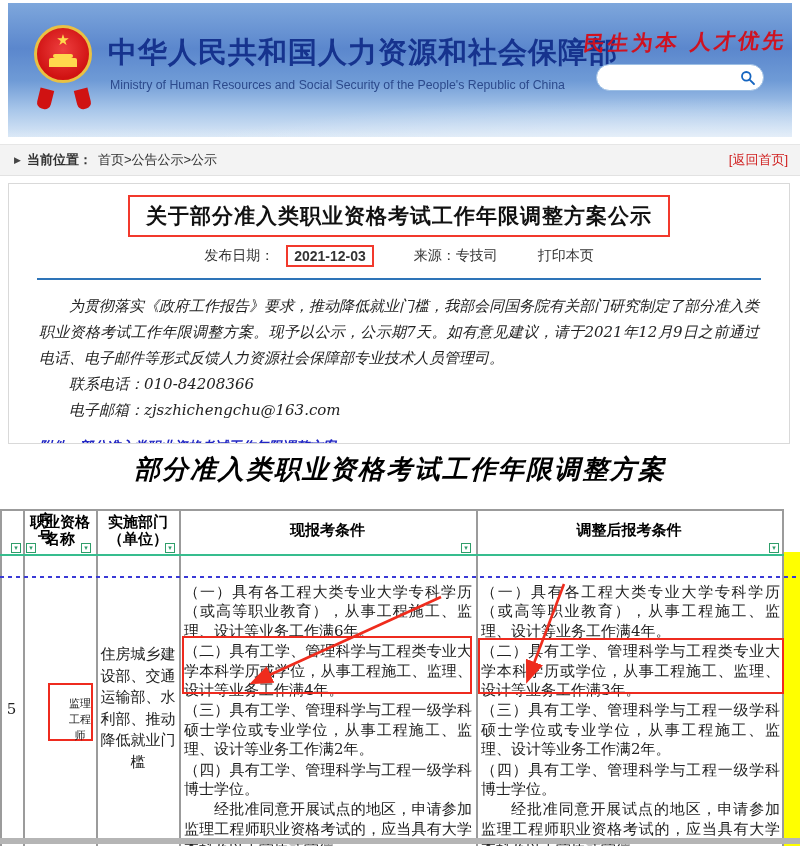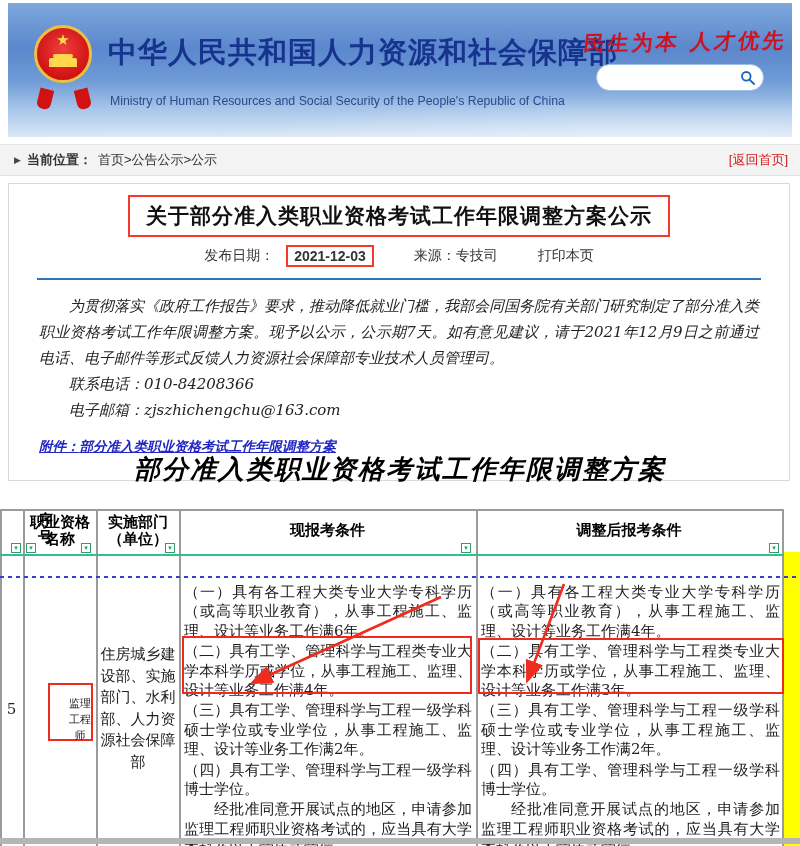--- a/index.html
+++ b/index.html
@@ -18,40 +18,40 @@
     border:3px solid #e9c143; background:radial-gradient(circle at 50% 42%, #ee4040 0%, #d01212 70%); }
   .emblem-star { position:absolute; left:0; right:0; top:4px; text-align:center; color:#ffd84d; font-size:15px; line-height:15px; }
   .emblem-gate { position:absolute; left:50%; bottom:13px; width:28px; height:9px; margin-left:-14px;
     background:#ffd84d; border-radius:2px 2px 0 0; }
   .emblem-gate:before { content:""; position:absolute; left:4px; top:-4px; width:20px; height:4px; background:#ffd84d; border-radius:2px; }
   .emblem-ribbon { position:absolute; bottom:2px; width:14px; height:20px; background:#d01212; border-radius:0 0 6px 6px; }
   .emblem-ribbon.l { left:6px; transform:rotate(14deg); }
   .emblem-ribbon.r { right:6px; transform:rotate(-14deg); }
   .ministry-cn { position:absolute; left:100px; top:30px; font-size:29px; font-weight:bold;
     color:#16338e; letter-spacing:1px; }
-  .ministry-en { position:absolute; left:102px; top:75px; font-size:12.3px; color:#2c4a8c;margin-top:16px; }
+  .ministry-en { position:absolute; left:102px; top:75px; font-size:12.3px; color:#2c4a8c; }
   .slogan { position:absolute; left:576px; top:25px; font-size:21px; font-weight:bold; color:#cf1220;
     letter-spacing:3px; transform:skewX(-8deg) rotate(-1deg);
     font-family:"DejaVu Serif","Liberation Serif",serif; }
   .searchbox { position:absolute; left:588px; top:61px; width:168px; height:27px; background:#fff;
     border:1px solid #9dbfe4; border-radius:14px; display:flex; align-items:center; padding:0 6px 0 12px; }
   .searchbox input { flex:1; border:none; outline:none; font-size:12px; background:transparent; min-width:0; }
   .search-btn { width:18px; height:18px; display:flex; align-items:center; justify-content:center; cursor:pointer; }
 
   
   .crumbbar { position:absolute; left:0; top:144px; width:800px; height:32px; background:#f3f3f3;
     border-top:1px solid #e6e6e6; border-bottom:1px solid #e2e2e2;
     display:flex; align-items:center; font-size:13px; color:#333; }
   .crumb-tri { margin:0 6px 0 14px; font-size:9px; color:#444; }
   .crumb-label { font-weight:bold; margin-right:6px; }
   .crumb-path { color:#333; }
   .back-home { margin-left:auto; margin-right:12px; color:#d02020; font-size:13px; text-decoration:none; }
 
   
-  .card { position:absolute; left:8px; top:183px; width:782px; height:298px; background:#fff;
+  .card { position:absolute; left:8px; top:183px; width:782px; height:261px; background:#fff;
     border:1px solid #d9d9d9; overflow:hidden; }
   .title-wrap { text-align:center; margin-top:11px; }
   .title-box { display:inline-block; border:2px solid #f2392c; padding:5px 16px; font-size:21px;
     font-weight:bold; color:#111; letter-spacing:1px; }
   .meta { margin-top:8px; text-align:center; font-size:14px; color:#333; display:flex;
     justify-content:center; align-items:center; gap:12px; }
   .meta .date-box { border:2px solid #f2392c; padding:1px 6px; font-weight:bold; }
   .meta .src { margin-left:28px; }
   .meta .print { margin-left:28px; cursor:pointer; color:#333; }
   .blue-rule { margin:11px 28px 0 28px; border-top:2px solid #2e74b8; }
@@ -182,21 +182,21 @@
     <div class="greenline"></div>
     <div class="yellowcol"></div>
     <div class="pagebreak"></div>
 
     <div class="cell-seq">5</div>
 
     <div class="name-box">
       <div class="name-text">监理工程师</div>
     </div>
 
-    <div class="cell-dept">住房城乡建设部、实施部门、水利部、人力资源社会保障部</div>
+    <div class="cell-dept">住房城乡建设部、交通运输部、水利部、推动降低就业门槛</div>
 
     <div class="cond current">
       <p>（一）具有各工程大类专业大学专科学历（或高等职业教育），从事工程施工、监理、设计等业务工作满6年。</p>
       <p>（二）具有工学、管理科学与工程类专业大学本科学历或学位，从事工程施工、监理、设计等业务工作满4年。</p>
       <p>（三）具有工学、管理科学与工程一级学科硕士学位或专业学位，从事工程施工、监理、设计等业务工作满2年。</p>
       <p>（四）具有工学、管理科学与工程一级学科博士学位。</p>
       <p class="indent">经批准同意开展试点的地区，申请参加监理工程师职业资格考试的，应当具有大学本科及以上学历或学位。</p>
     </div>
 
     <div class="cond adjusted">

